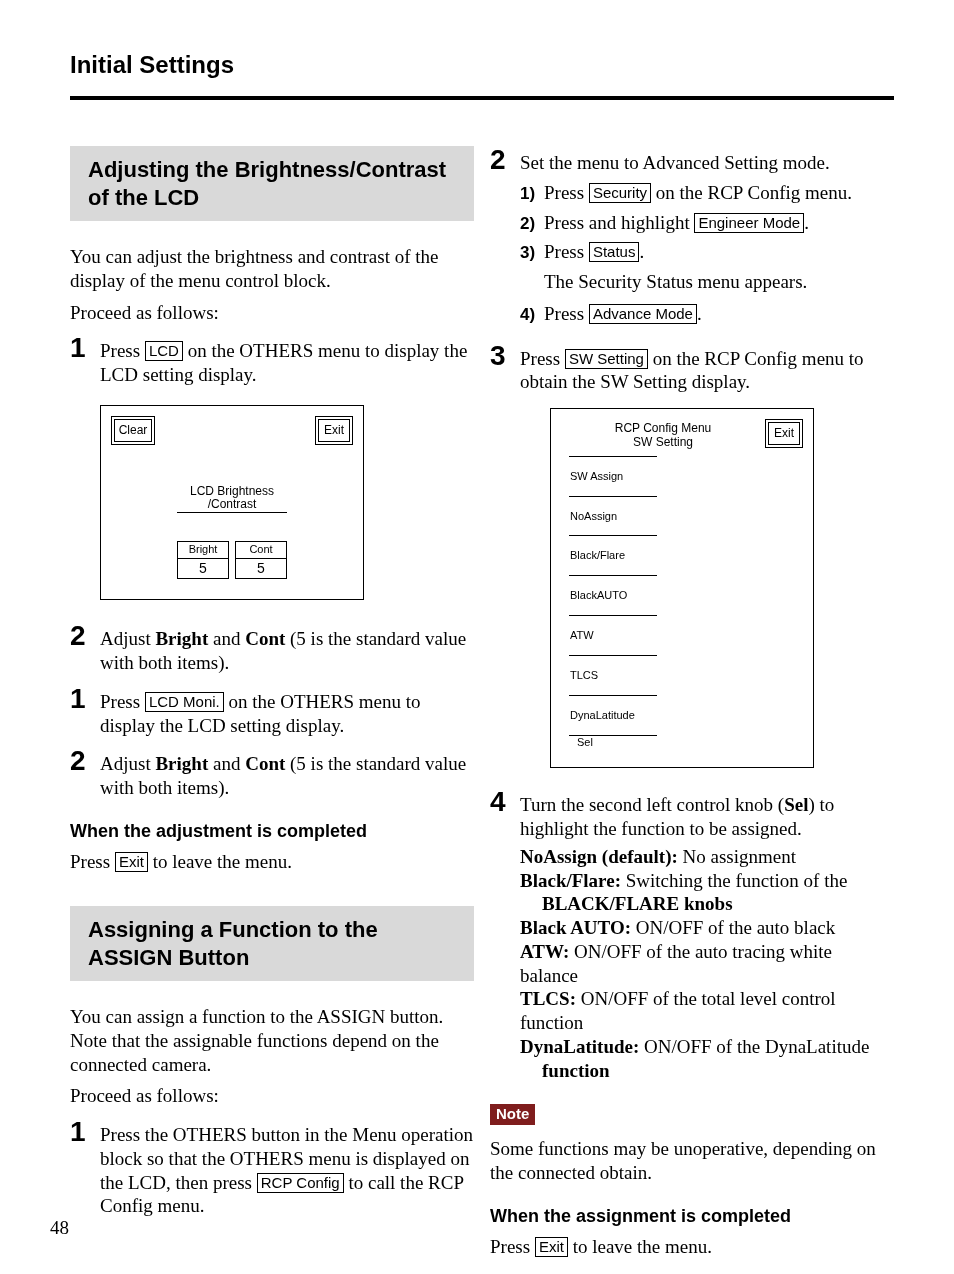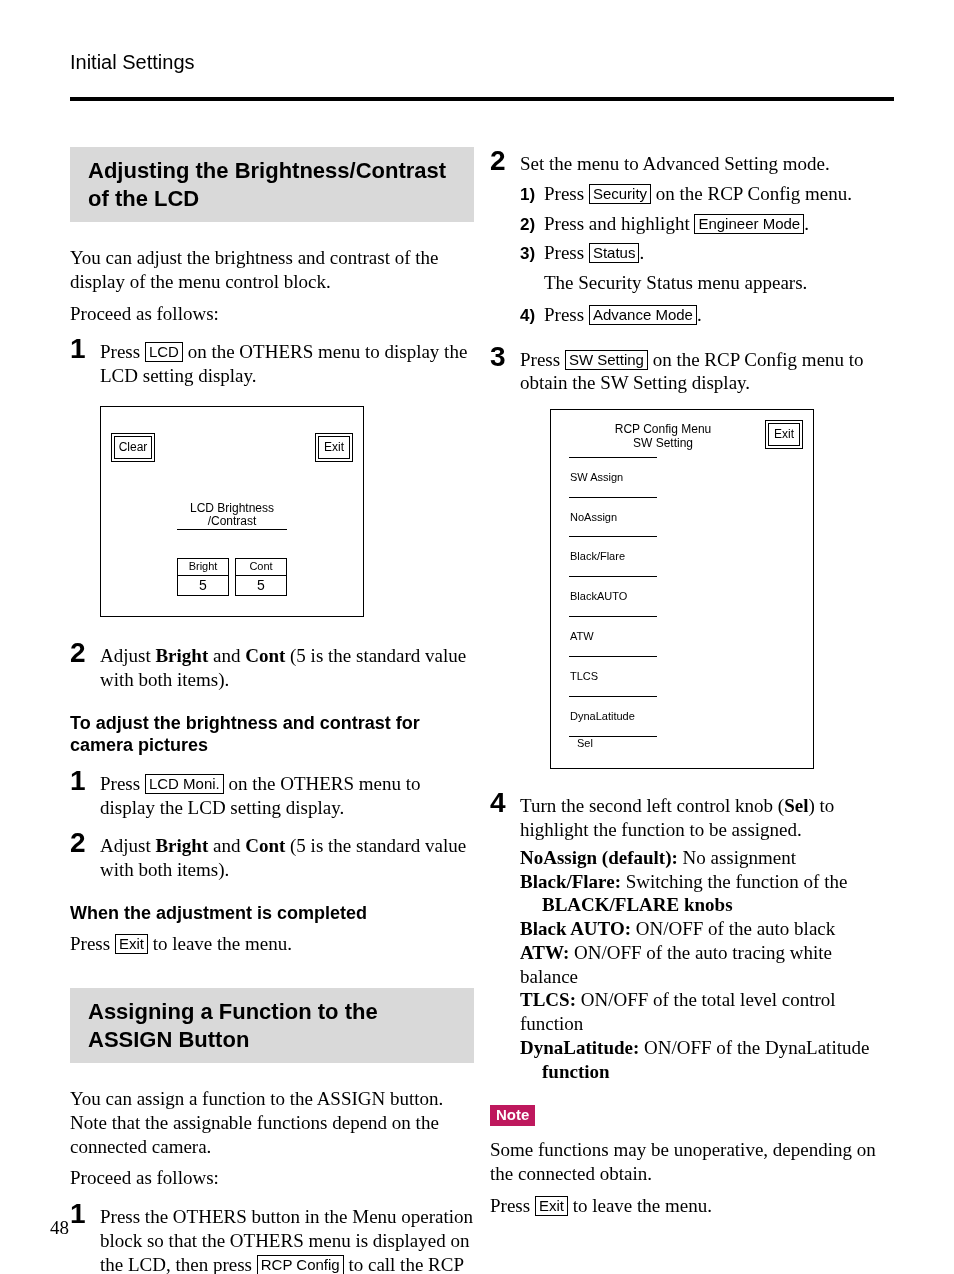--- a/index.html
+++ b/index.html
@@ -10,24 +10,24 @@
     font-family: "Times New Roman", Times, serif;
     font-size: 19px;
     line-height: 1.25;
     color: #000;
     position: relative;
     box-sizing: border-box;
     padding: 50px 60px 40px 70px;
   }
   .running-head {
     font-family: Arial, Helvetica, sans-serif;
-    font-weight: normal;
-    font-size: 20px;
+    font-weight: bold;
+    font-size: 24px;
     padding-bottom: 2px;
-    margin-bottom: 20px;
+    margin-bottom: 14px;
   }
   .head-rule {
     height: 4px;
     background: #000;
     width: 100%;
     margin-bottom: 46px;
   }
   .columns {
     display: flex;
     gap: 16px;
@@ -89,39 +89,39 @@
     font-size: 15px;
     border: 1px solid #000;
     padding: 0 3px 0 3px;
     display: inline-block;
     line-height: 1.2;
     vertical-align: 1px;
   }
 
   .note-badge {
     display: inline-block;
-    background: #be185d;
+    background: #7f1d1d;
     color: #fff;
     font-family: Arial, Helvetica, sans-serif;
     font-weight: bold;
     font-size: 15px;
     padding: 1px 6px;
     margin-top: 16px;
     margin-bottom: 4px;
     text-align: right;
   }
 
   .b { font-weight: bold; }
 
   
   .lcd-fig {
     border: 1px solid #000;
     width: 264px;
     margin: 18px 0 22px 30px;
-    padding: 26px 10px 20px 10px;
+    padding: 10px 10px 20px 10px;
     font-family: Arial, Helvetica, sans-serif;
     font-size: 12px;
     box-sizing: border-box;
   }
   .lcd-row-top { display: flex; justify-content: space-between; }
   .lcd-btn {
     border: 1px solid #000;
     padding: 6px 4px;
     min-width: 34px;
     text-align: center;
@@ -244,21 +244,20 @@
       </div>
     </div>
 
     <div class="step">
       <div class="step-num">2</div>
       <div class="step-body">
         <span>Adjust </span><span class="b">Bright</span><span> and </span><span class="b">Cont</span><span> (5 is the standard value with both items).</span>
       </div>
     </div>
 
-    <div class="h3">To adjust the brightness and contrast for camera pictures</div>
 
     <div class="step">
       <div class="step-num">1</div>
       <div class="step-body">
         <span>Press </span><span class="btn">LCD Moni.</span><span> on the OTHERS menu to display the LCD setting display.</span>
       </div>
     </div>
 
     <div class="step">
       <div class="step-num">2</div>
@@ -368,20 +367,21 @@
           <p class="row"><span class="b">TLCS:</span><span> ON/OFF of the total level control function</span></p>
           <p class="row"><span class="b">DynaLatitude:</span><span> ON/OFF of the DynaLatitude</span></p>
           <p class="row def-indent">function</p>
         </div>
       </div>
     </div>
 
     <div class="note-badge">Note</div>
     <p>Some functions may be unoperative, depending on the connected obtain.</p>
 
+    <div class="h3">When the assignment is completed</div>
     <p>
       <span>Press </span><span class="btn">Exit</span><span> to leave the menu.</span>
     </p>
 
   </div>
 </div>
 
 <div class="page-num">48</div>
 
 </body></html>

